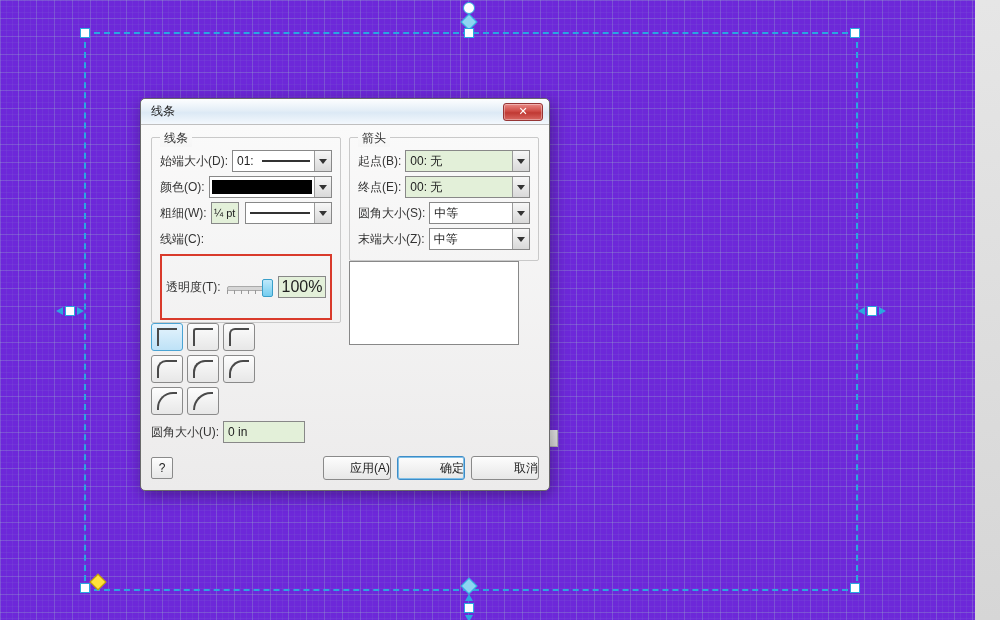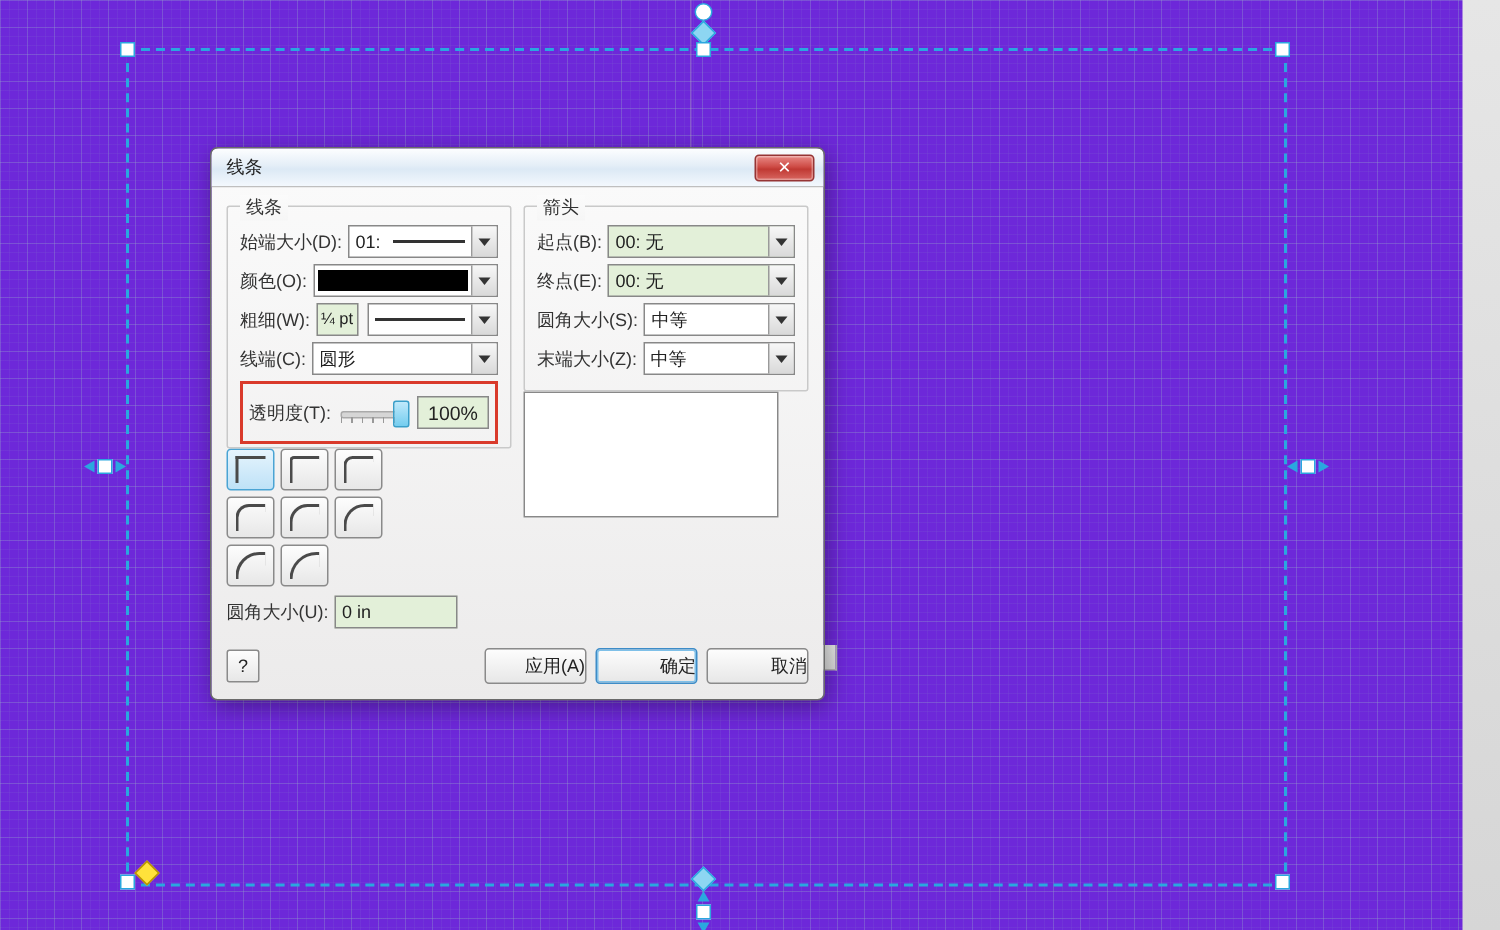--- a/index.html
+++ b/index.html
@@ -49,22 +49,22 @@
 .combo .dd{width:16px;height:100%;border-left:1px solid #9a9a9a;background:linear-gradient(#f7f7f7,#d9d9d9);display:flex;align-items:center;justify-content:center}
 .combo .dd::after{content:"";border-left:4px solid transparent;border-right:4px solid transparent;border-top:5px solid #333}
 .combo.color .swatch{flex:1;margin:2px;height:14px;background:#000}
 .ptbox{width:26px;height:20px;border:1px solid #888;background:#e3f0d9;font-size:11px;display:flex;align-items:center;justify-content:center;margin-right:2px}
 .slider-wrap{display:flex;align-items:center;gap:6px}
 .slider{position:relative;flex:1;height:18px}
 .slider .track{position:absolute;left:0;right:0;top:8px;height:3px;background:#d6d6d6;border:1px solid #aaa;border-radius:2px}
 .slider .ticks{position:absolute;left:0;right:0;top:12px;height:4px;
  background-image:repeating-linear-gradient(to right,#999 0 1px,transparent 1px 7px)}
 .slider .thumb{position:absolute;top:1px;width:9px;height:16px;background:linear-gradient(#bfe9fb,#74cdef);border:1px solid #3a9fc9;border-radius:2px}
-.valbox{width:46px;height:20px;border:1px solid #888;background:#e3f0d9;display:flex;align-items:center;justify-content:center;font-size:13px}
-.highlight-box{border:2px solid #d93a2b;padding:6px 4px;margin-top:2px}
+.valbox{width:46px;height:20px;border:1px solid #888;background:#e3f0d9;display:flex;align-items:center;justify-content:center;font-size:16px}
+.highlight-box{border:2px solid #d93a2b;padding:18px 4px;margin-top:2px}
 .section-head{font-size:12px;color:#333;margin:6px 0 2px 2px}
 .corner-grid{display:flex;flex-wrap:wrap;gap:4px;width:136px}
 .corner-btn{width:30px;height:26px;border:1px solid #8a8a8a;border-radius:3px;background:linear-gradient(#fdfdfd,#e7e7e7);display:flex;align-items:center;justify-content:center;cursor:pointer}
 .corner-btn.sel{background:linear-gradient(#e6f4fd,#bee2f7);border-color:#4aa4d4}
 .corner-glyph{width:18px;height:16px;border-left:2px solid #4a4a4a;border-top:2px solid #4a4a4a}
 .preview-pane{border:1px solid #888;background:#fff;width:168px;height:82px}
 .btn-row{display:flex;justify-content:flex-end;align-items:center;gap:6px;margin-top:9px}
 .help-btn{width:20px;height:20px;border:1px solid #8a8a8a;border-radius:2px;background:linear-gradient(#fdfdfd,#e7e7e7);display:flex;align-items:center;justify-content:center;font-size:12px;margin-right:auto;cursor:pointer}
 .win-btn{min-width:66px;height:22px;border:1px solid #8a8a8a;border-radius:3px;background:linear-gradient(#fdfdfd,#e7e7e7);font-size:12px;cursor:pointer;display:flex;align-items:center;justify-content:flex-end}
 .win-btn.default{border-color:#3e8cc7;box-shadow:0 0 0 1px #7fc0e8 inset}
@@ -143,24 +143,20 @@
               <span class="lbl">粗细(W):</span>
               <div class="ptbox">¼ pt</div>
               <div class="combo">
                 <span class="preview-line"></span>
                 <div class="dd"></div>
               </div>
             </div>
 
             <div class="field">
               <span class="lbl">线端(C):</span>
-              <div class="combo" style="min-width:100px">
-                <span class="val">圆形</span>
-                <div class="dd"></div>
-              </div>
             </div>
 
             <div class="highlight-box">
               <div class="field slider-wrap" style="margin:2px 0">
                 <span class="lbl">透明度(T):</span>
                 <div class="slider">
                   <div class="track"></div>
                     <div class="ticks"></div>
                   <div class="thumb" style="left:calc(100% - 10px)"></div>
                 </div>

